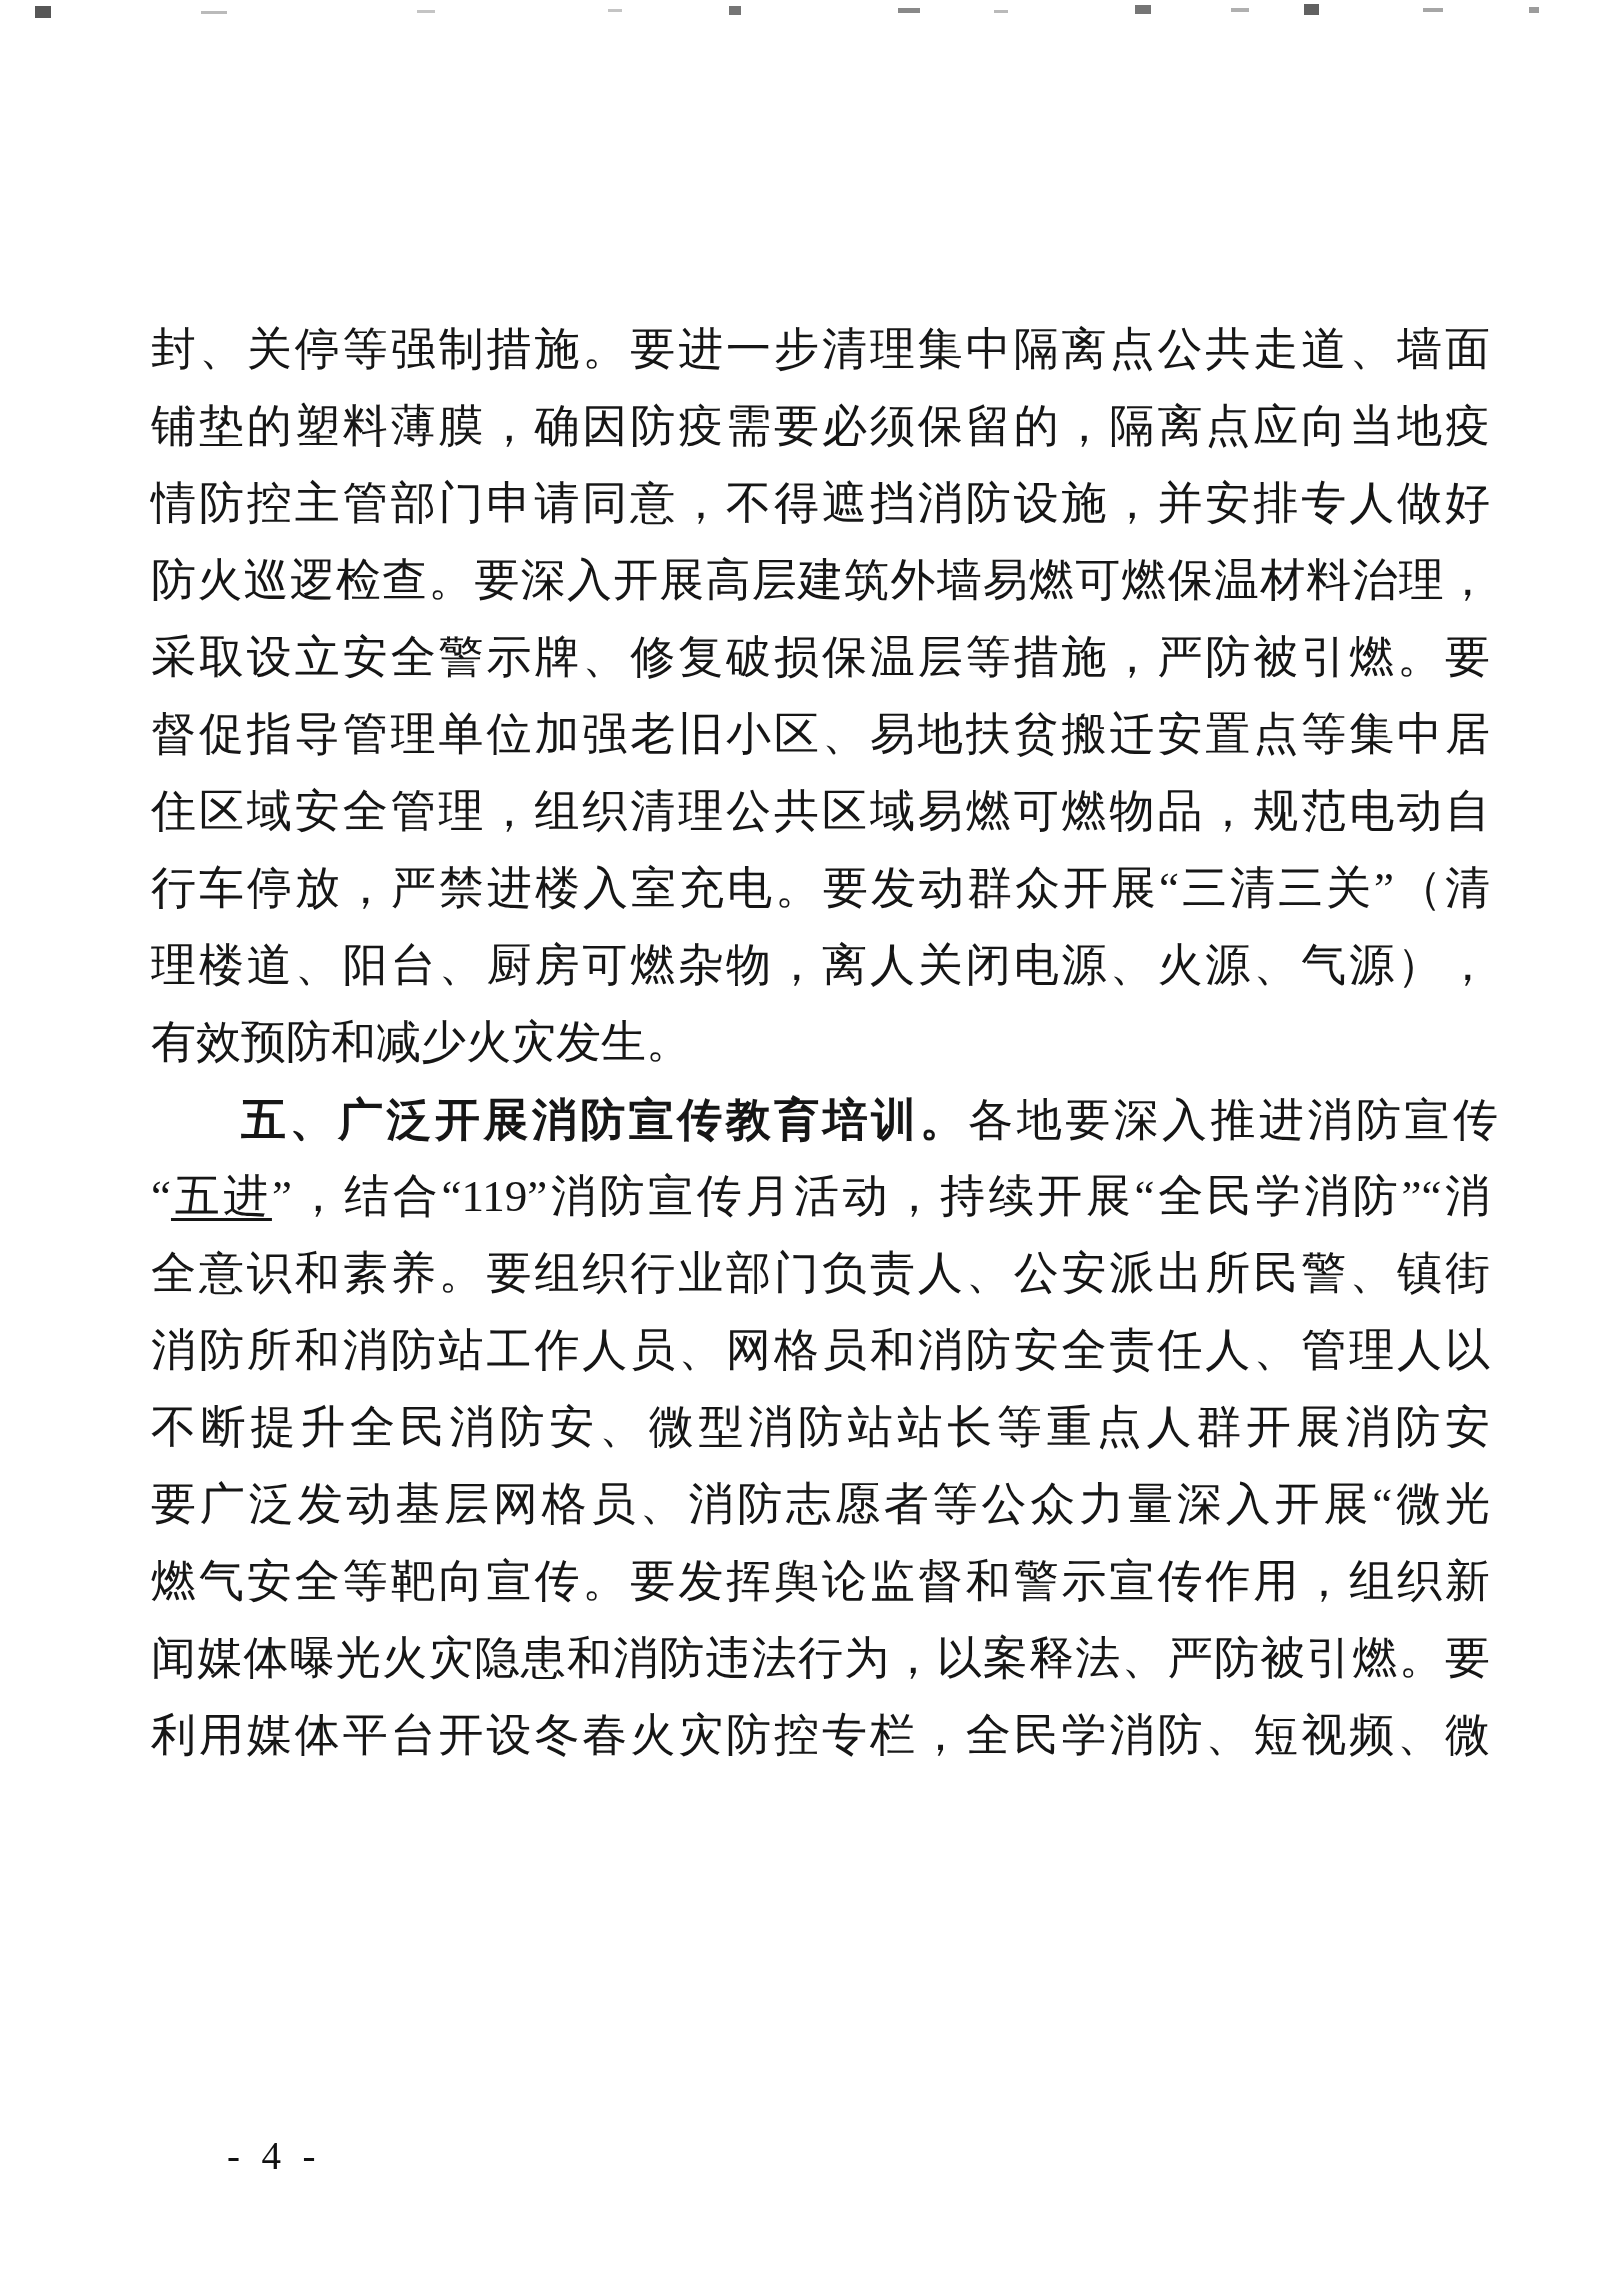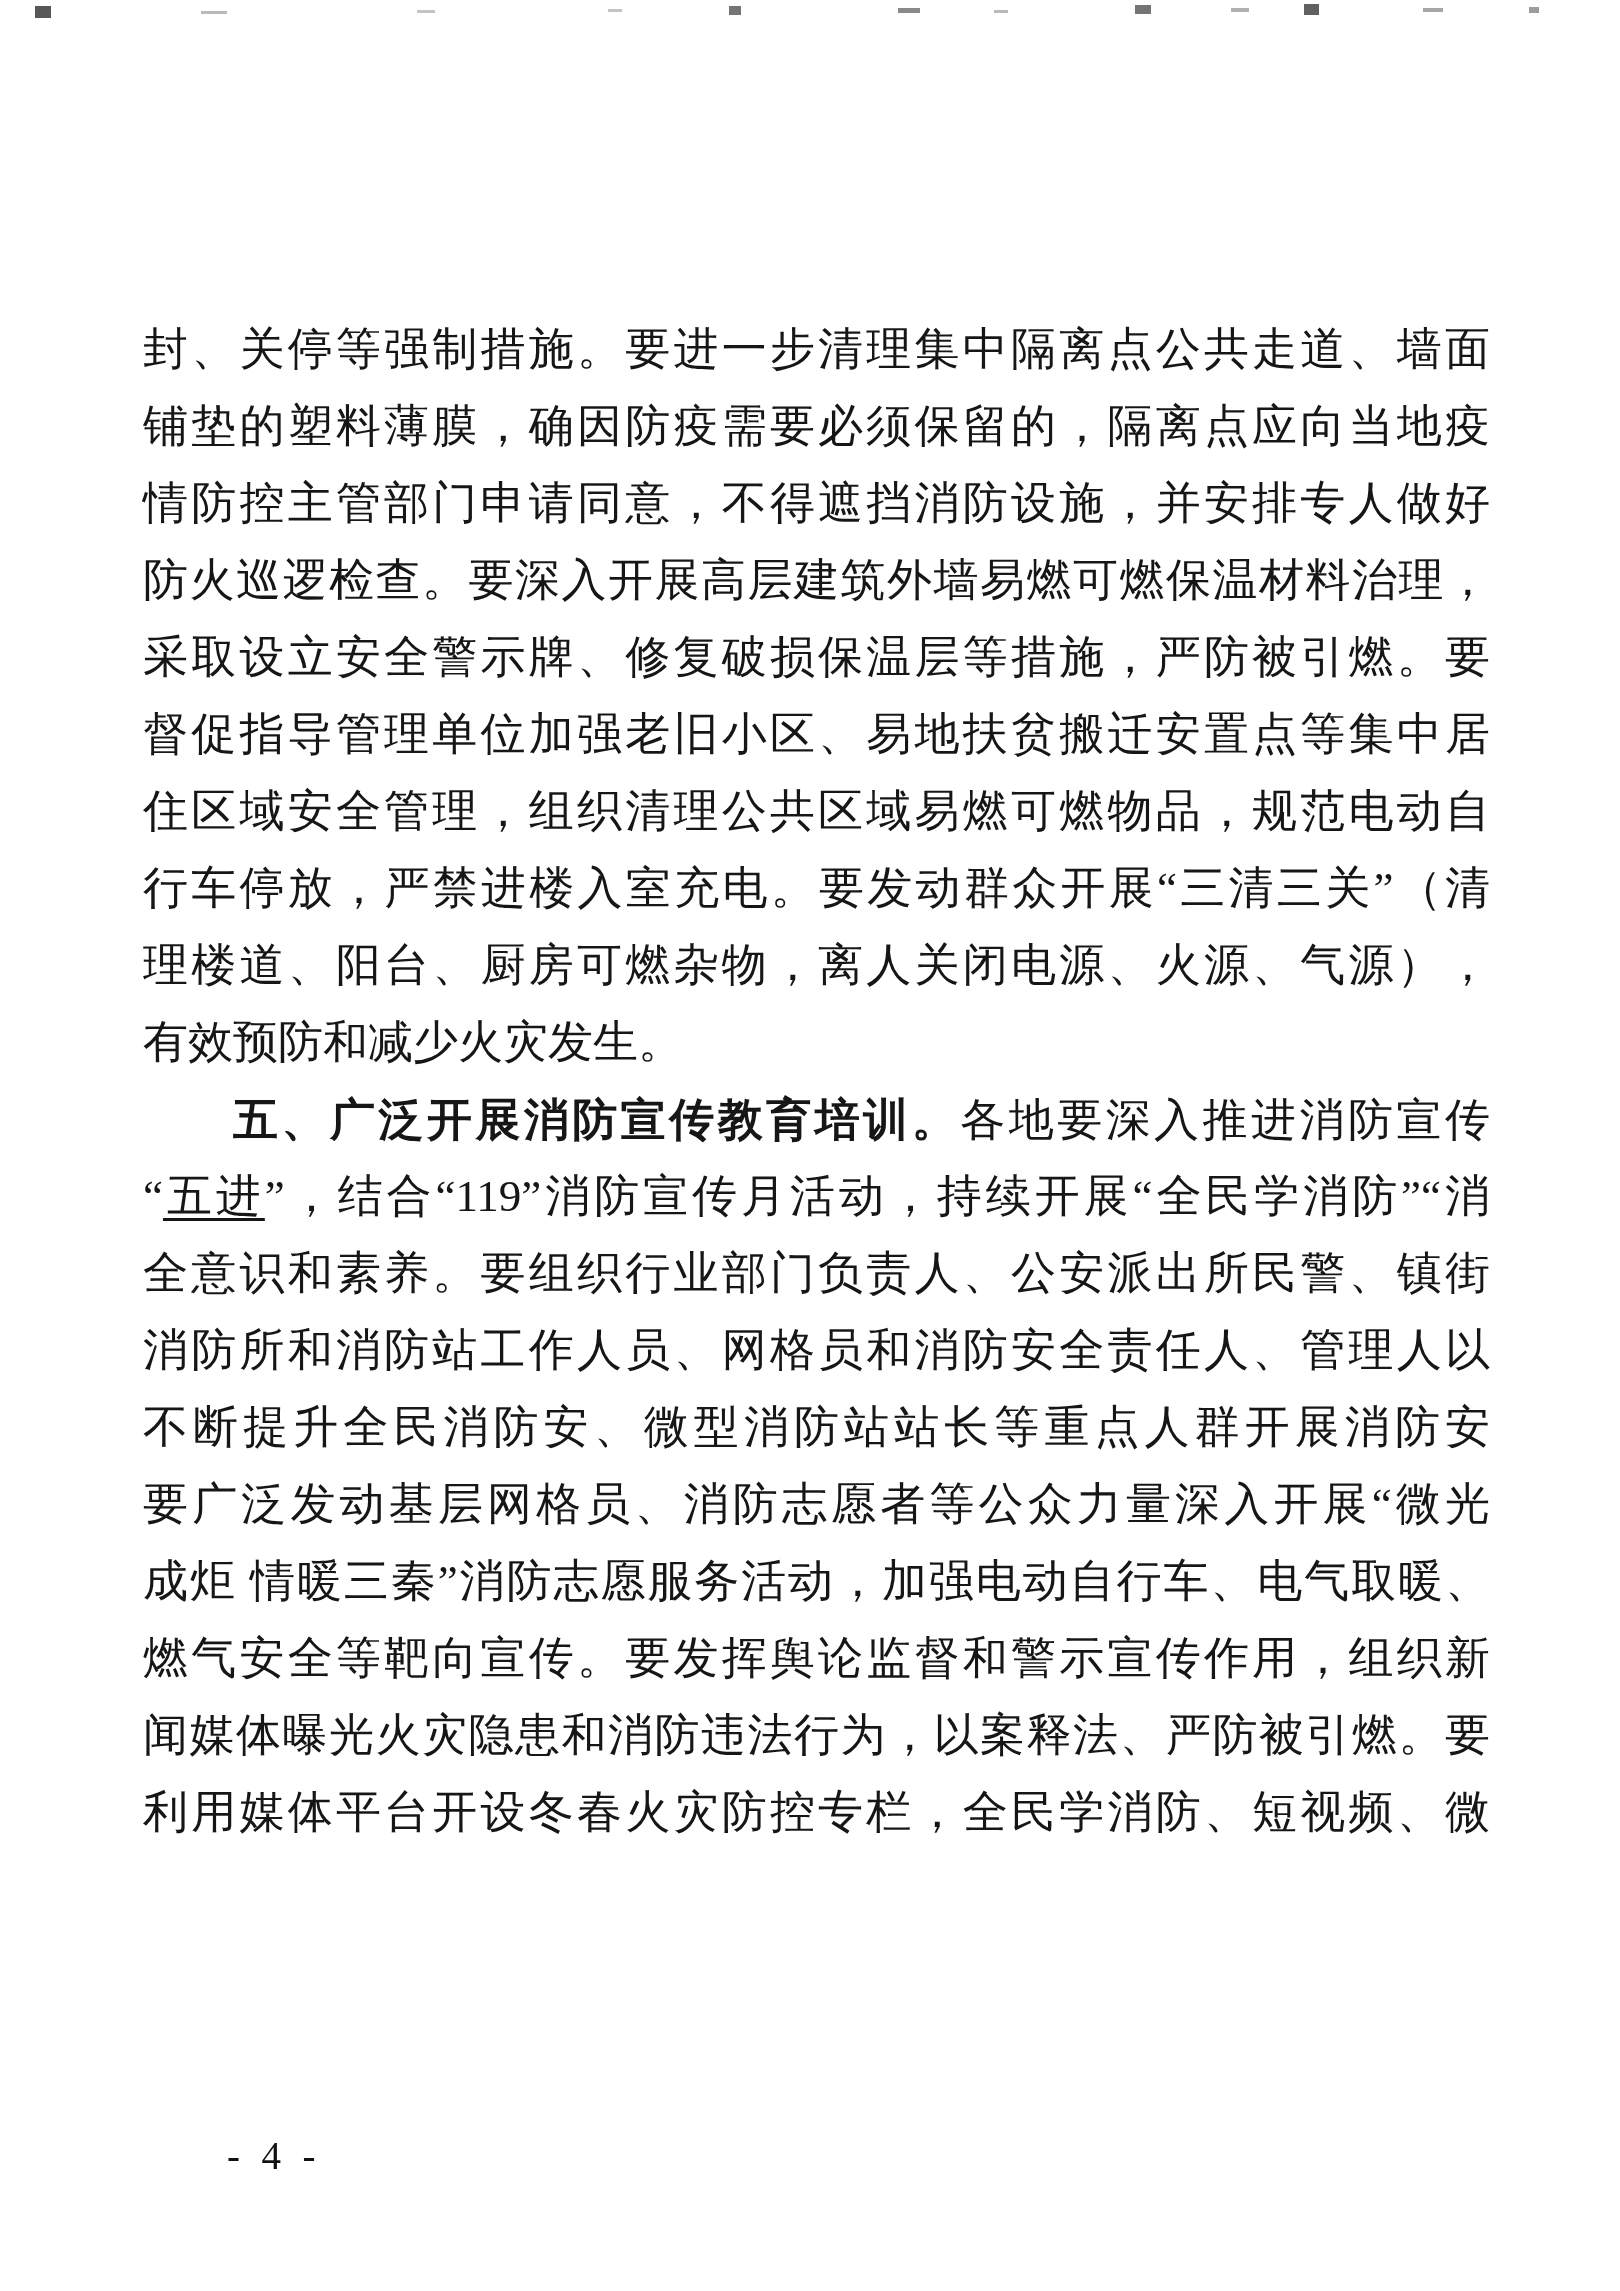--- a/index.html
+++ b/index.html
@@ -28,20 +28,21 @@
     width: 1347px;
   }
   .line {
     font-size: 45px;
     line-height: 77px;
     height: 77px;
     text-align: justify;
     text-align-last: justify;
     text-justify: inter-character;
     white-space: pre-wrap;
+    margin-left: 8px;
   }
   .line.end {
     text-align-last: left;
   }
   .line.indent {
     padding-left: 90px;
     width: 1257px;
   }
   .heading-bold {
     font-weight: 700;
@@ -93,21 +94,20 @@
     <div class="line end">有效预防和减少火灾发生。</div>
 
     <div class="line indent"><span class="heading-bold">五、广泛开展消防宣传教育培训。</span><span>各地要深入推进消防宣传</span></div>
 
     <div class="line"><span>“</span><span class="u">五进</span><span>”，结合“119”消防宣传月活动，持续开展“全民学消防”“消</span></div>
 
     <div class="line">全意识和素养。要组织行业部门负责人、公安派出所民警、镇街</div>
     <div class="line">消防所和消防站工作人员、网格员和消防安全责任人、管理人以</div>
     <div class="line">不断提升全民消防安、微型消防站站长等重点人群开展消防安</div>
     <div class="line">要广泛发动基层网格员、消防志愿者等公众力量深入开展“微光</div>
-    <div class="line">成炬 情暖三秦”消防志愿服务活动，加强电动自行车、电气取暖、</div>
     <div class="line">燃气安全等靶向宣传。要发挥舆论监督和警示宣传作用，组织新</div>
     <div class="line">闻媒体曝光火灾隐患和消防违法行为，以案释法、严防被引燃。要</div>
     <div class="line">利用媒体平台开设冬春火灾防控专栏，全民学消防、短视频、微</div>
   </div>
 
   <div class="footer">- 4 -</div>
 </div>
 
 
 </body></html>

